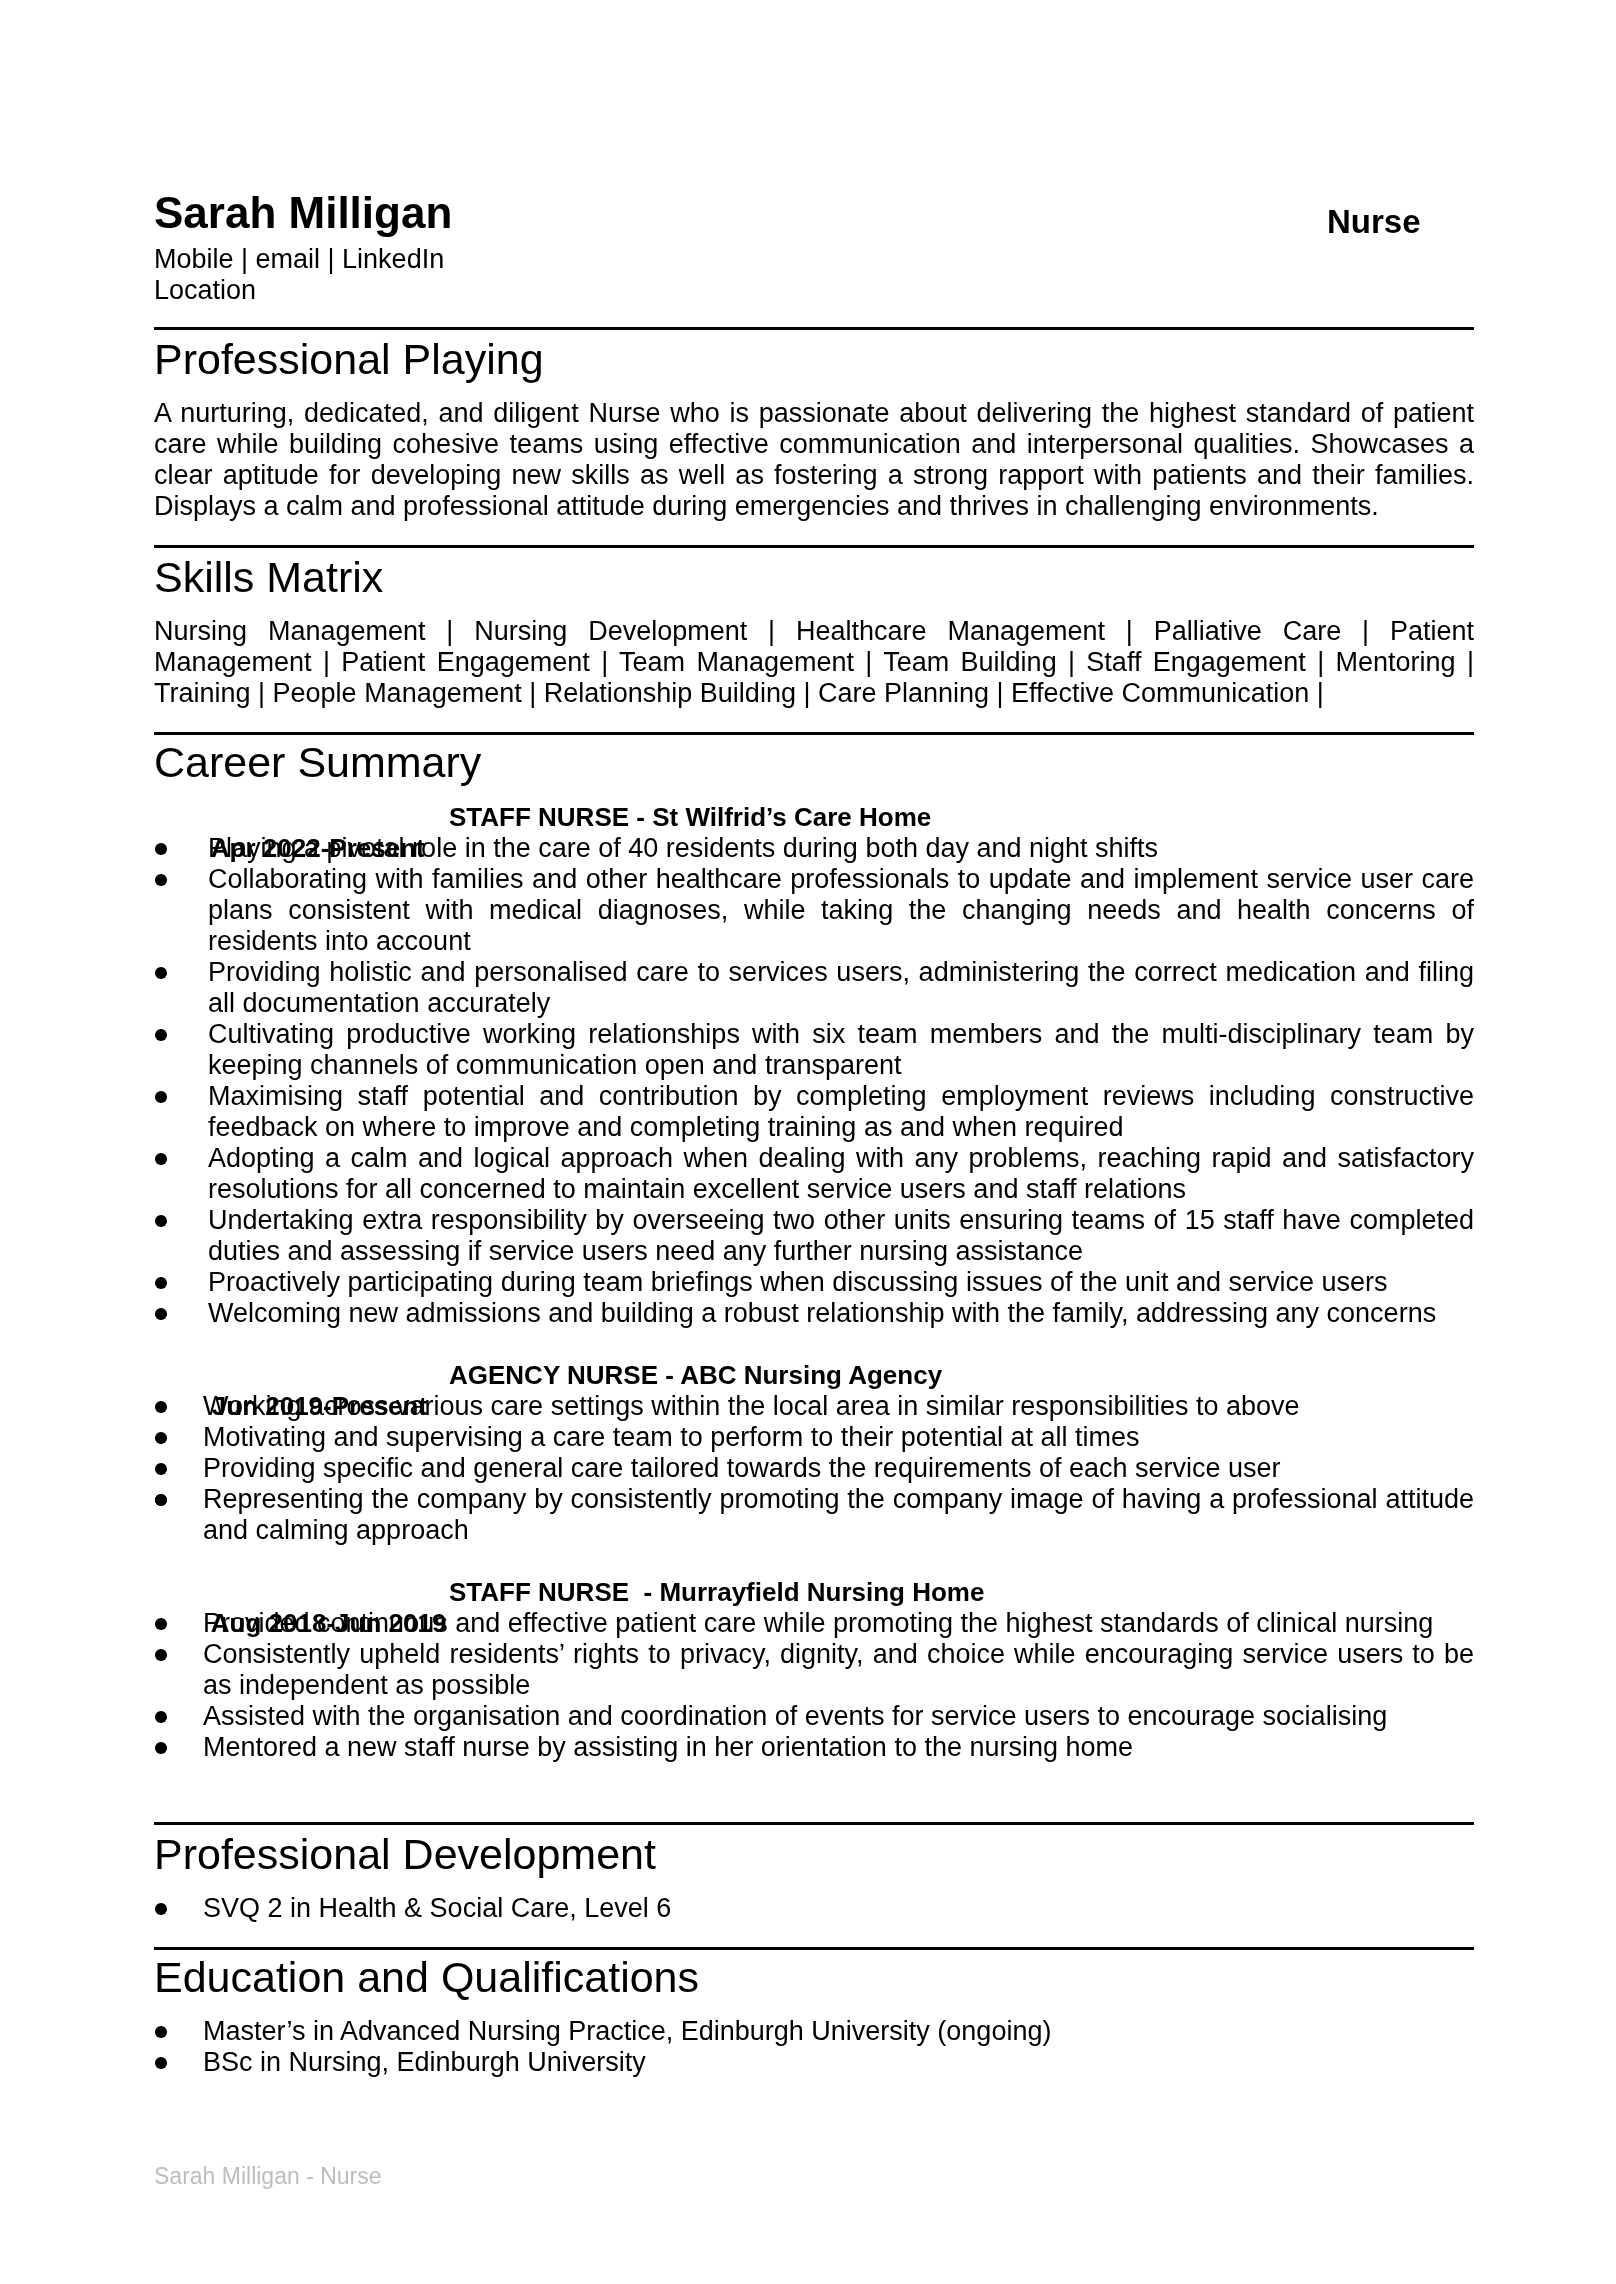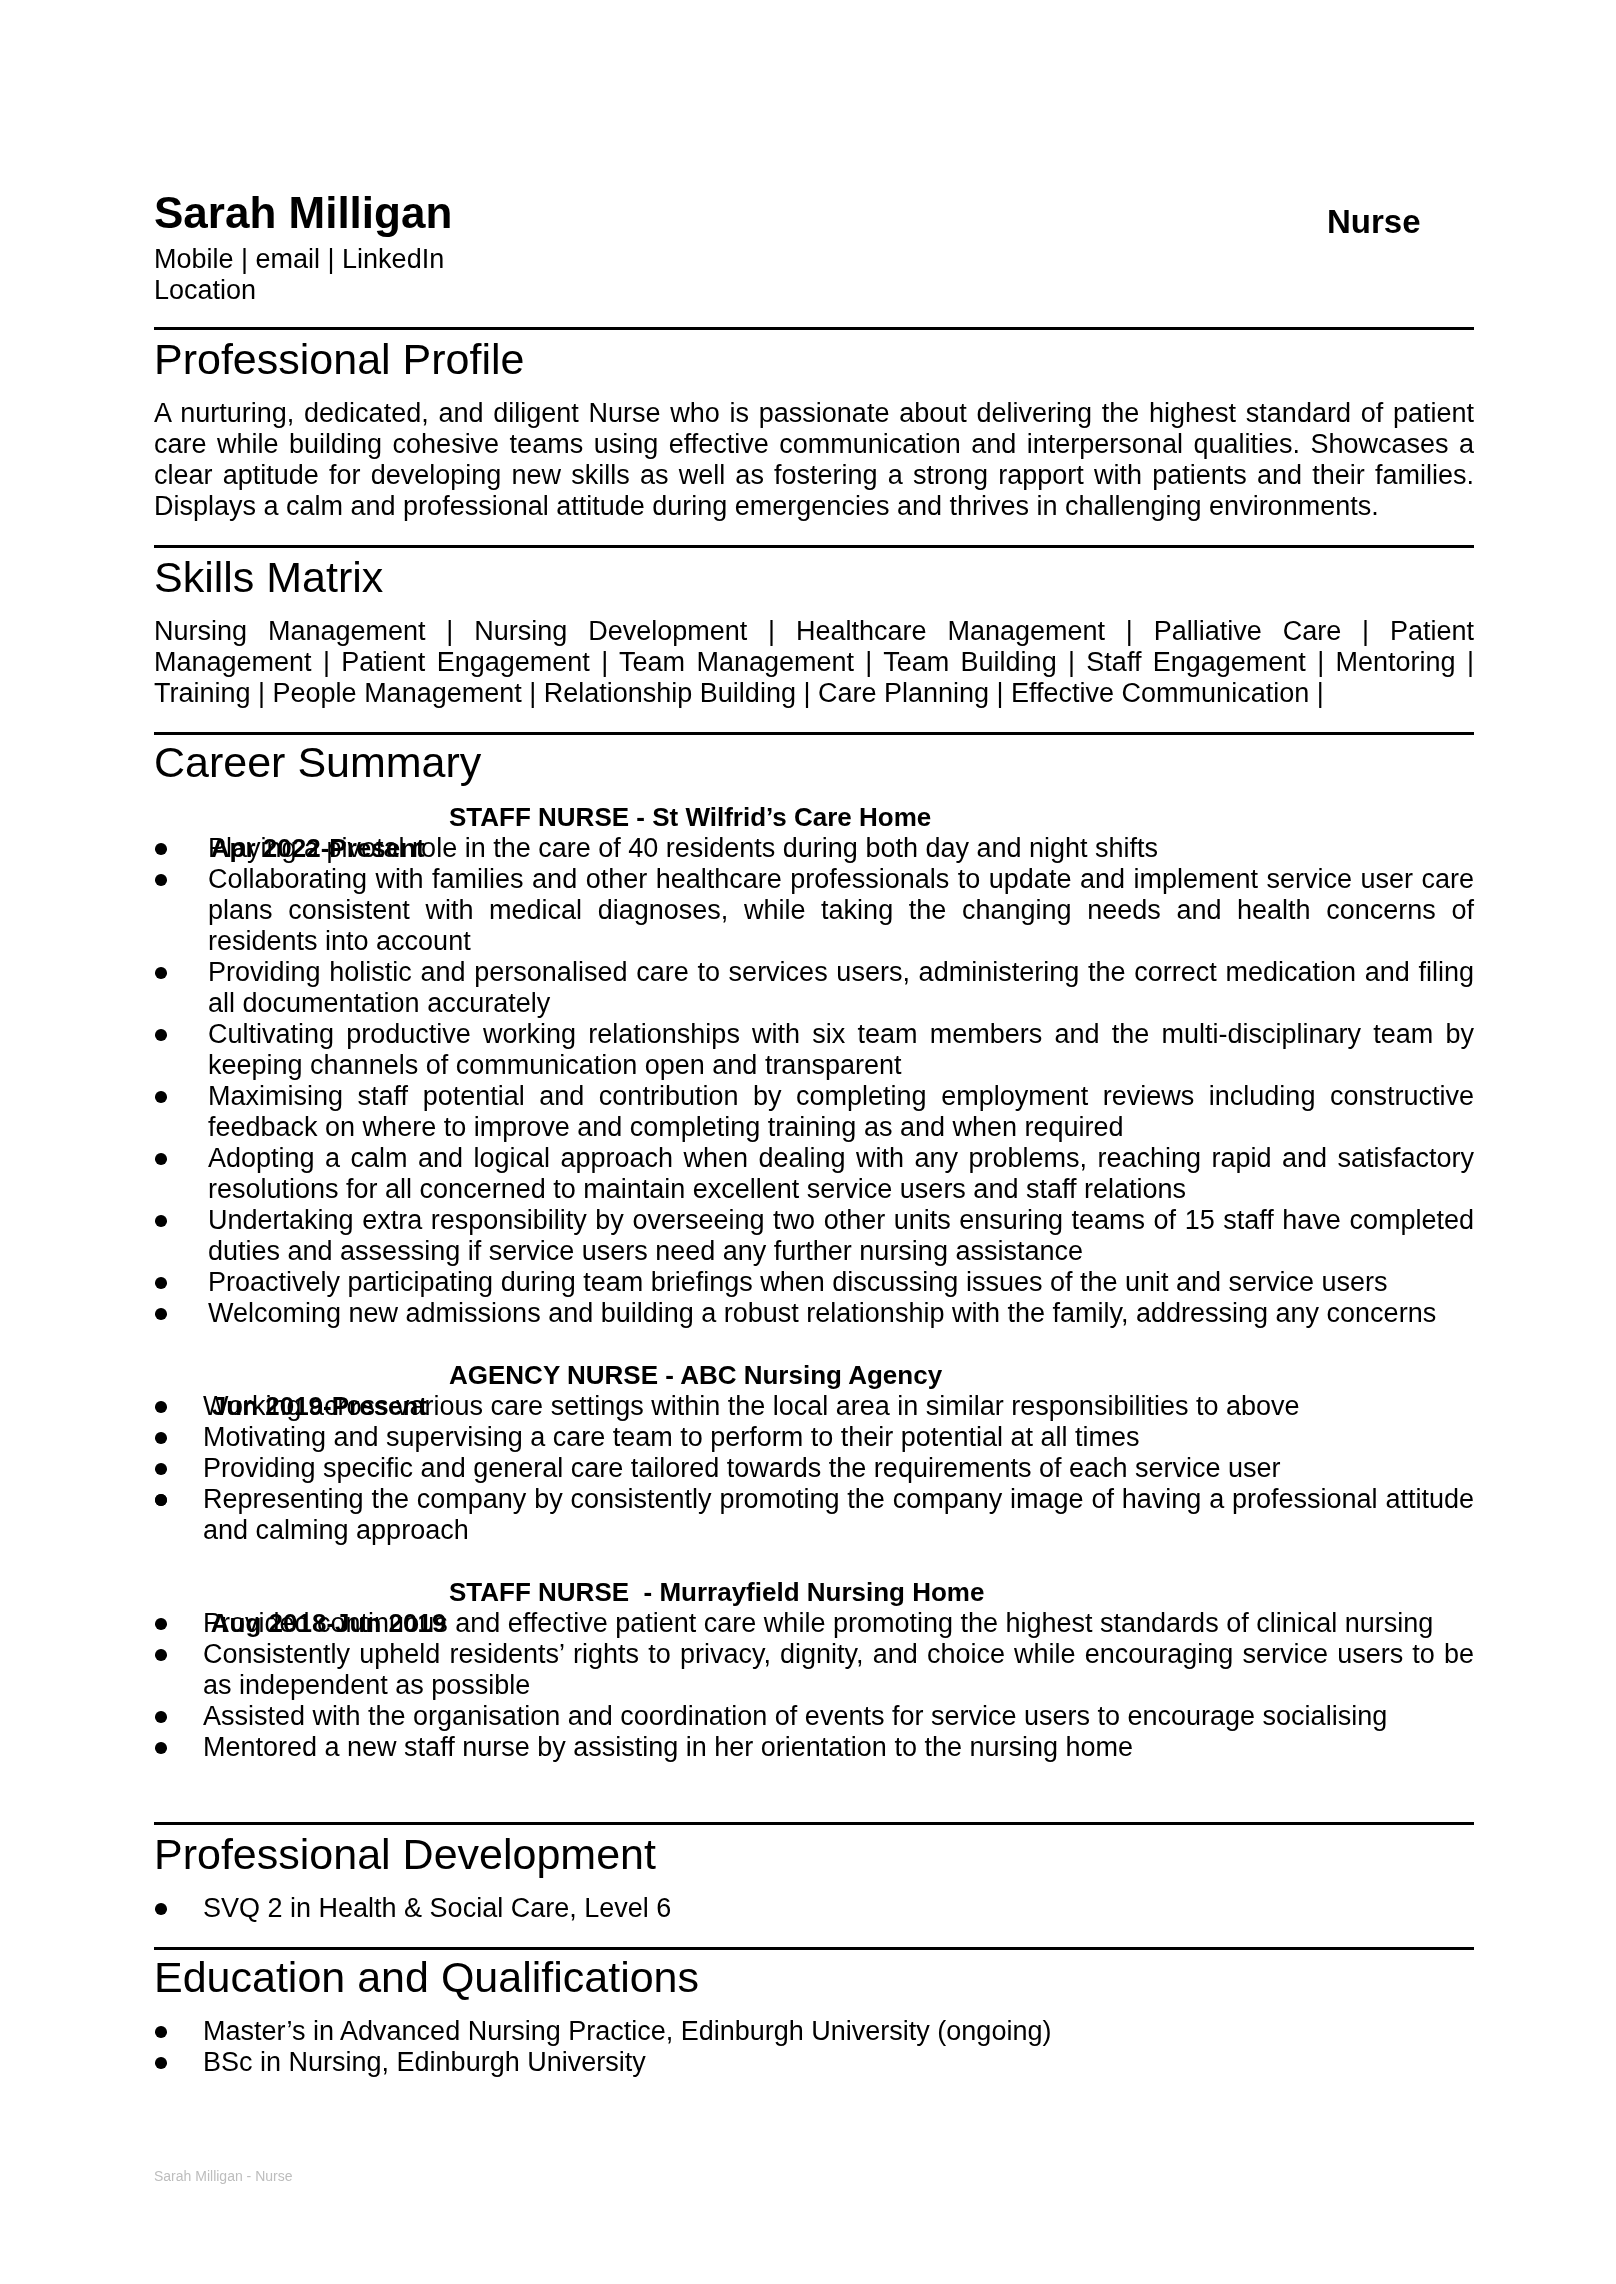--- a/index.html
+++ b/index.html
@@ -14,36 +14,36 @@
   .h2 { font-size: 43px; line-height: 52px; white-space: nowrap; }
   .para { font-size: 27px; line-height: 31px; text-align: justify; width: 1320px; }
   .job-head { font-size: 26px; line-height: 31px; font-weight: bold; white-space: pre; height: 31px; position: relative; }
   .job-head .title { position: absolute; left: 295px; top: 0; white-space: pre; }
   ul.bul { list-style: none; margin: 0; padding: 0; }
   ul.bul li { position: relative; font-size: 27px; line-height: 31px; text-align: justify; }
   ul.bul.i1 li { padding-left: 54px; }
   ul.bul.i2 li { padding-left: 49px; }
   ul.bul li .dot { position: absolute; left: 1.3px; top: 10.4px; width: 11.7px; height: 11.7px; border-radius: 50%; background: #000; }
   .gap { height: 31px; }
-  .footer { position: absolute; left: 154px; top: 2163px; font-size: 14px; line-height: 26px; color: #bdbdbd; white-space: nowrap; }
+  .footer { position: absolute; left: 154px; top: 2163px; font-size: 23px; line-height: 26px; color: #bdbdbd; white-space: nowrap; }
 </style>
 </head>
 <body>
 
 <div class="page">
 
   <div class="abs name">Sarah Milligan</div>
   <div class="abs contact">
     <div>Mobile | email | LinkedIn</div>
     <div>Location</div>
   </div>
   <div class="role" style="left:1173px;">Nurse</div>
 
   <div class="rule" style="top:327px;"></div>
-  <div class="abs h2" style="top:333px;">Professional Profile</div>
+  <div class="abs h2" style="top:333px;">Professional Playing</div>
   <div class="abs para" style="top:398px;">A nurturing, dedicated, and diligent Nurse who is passionate about delivering the highest standard of patient care while building cohesive teams using effective communication and interpersonal qualities. Showcases a clear aptitude for developing new skills as well as fostering a strong rapport with patients and their families. Displays a calm and professional attitude during emergencies and thrives in challenging environments.</div>
 
   <div class="rule" style="top:545px;"></div>
   <div class="abs h2" style="top:551px;">Skills Matrix</div>
   <div class="abs para" style="top:616px;">Nursing Management | Nursing Development | Healthcare Management | Palliative Care | Patient Management | Patient Engagement | Team Management | Team Building | Staff Engagement | Mentoring | Training | People Management | Relationship Building | Care Planning | Effective Communication |</div>
 
   <div class="rule" style="top:732px;"></div>
   <div class="abs" style="top:736px; width:1320px;">
     <div class="h2" style="height:66px;">Career Summary</div>
 

